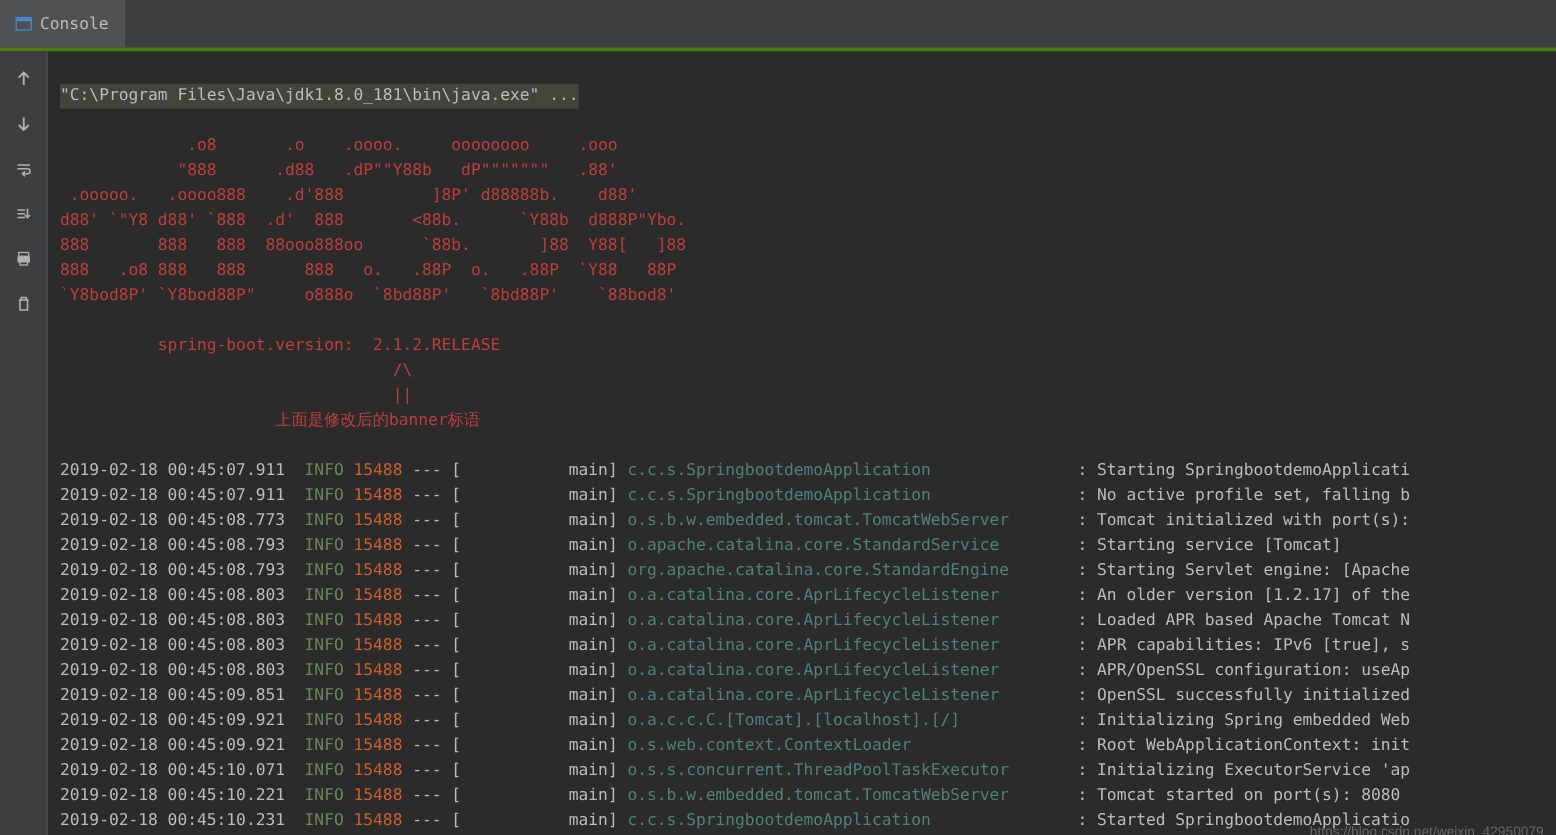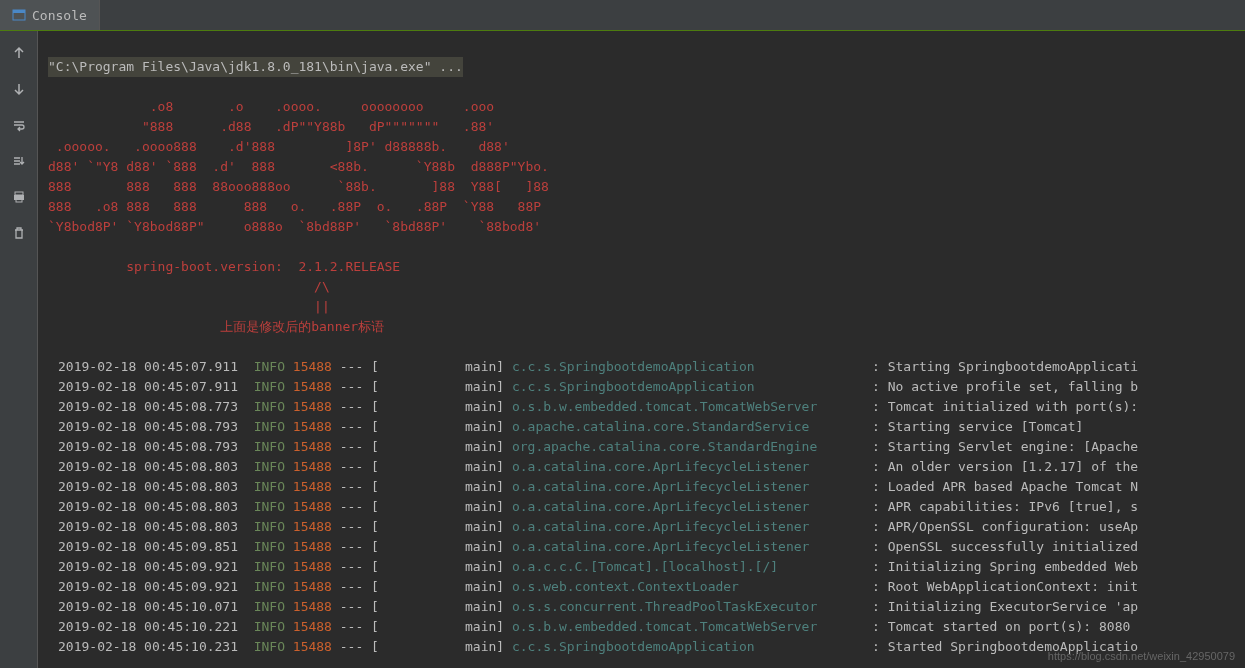--- a/index.html
+++ b/index.html
@@ -7,23 +7,23 @@
   background: #2b2b2b;
   font-family: 'Consolas', 'Monaco', monospace;
   font-size: 13px;
   color: #a9b7c6;
   width: 1245px;
   height: 668px;
   overflow: hidden;
 }
 .tabs {
   background: #3c3f41;
-  height: 31px;
+  height: 41px;
   display: flex;
-  border-bottom: 1px solid #4d7c0f;
+  border-bottom: 3px solid #4d7c0f;
 }
 .tab {
   display: flex;
   align-items: center;
   padding: 0 12px;
   color: #bbb;
   cursor: pointer;
   gap: 6px;
   border-right: 1px solid #555;
 }
@@ -68,21 +68,21 @@
 }
 .cmd-line {
   background: #44443c;
   color: #bbbbbb;
   display: inline-block;
 }
 .banner {
   color: #bc3f3c;
   white-space: pre;
 }
-.log-line { white-space: pre; margin-left: 10px; }
+.log-line { white-space: pre; }
 .ts { color: #bbbbbb; }
 .level-info { color: #6a8759; }
 .pid { color: #cb602d; }
 .sep { color: #bbbbbb; }
 .logger { color: #4e807d; }
 .msg { color: #bbbbbb; }
 .watermark {
   position: absolute;
   bottom: 2px;
   right: 10px;

